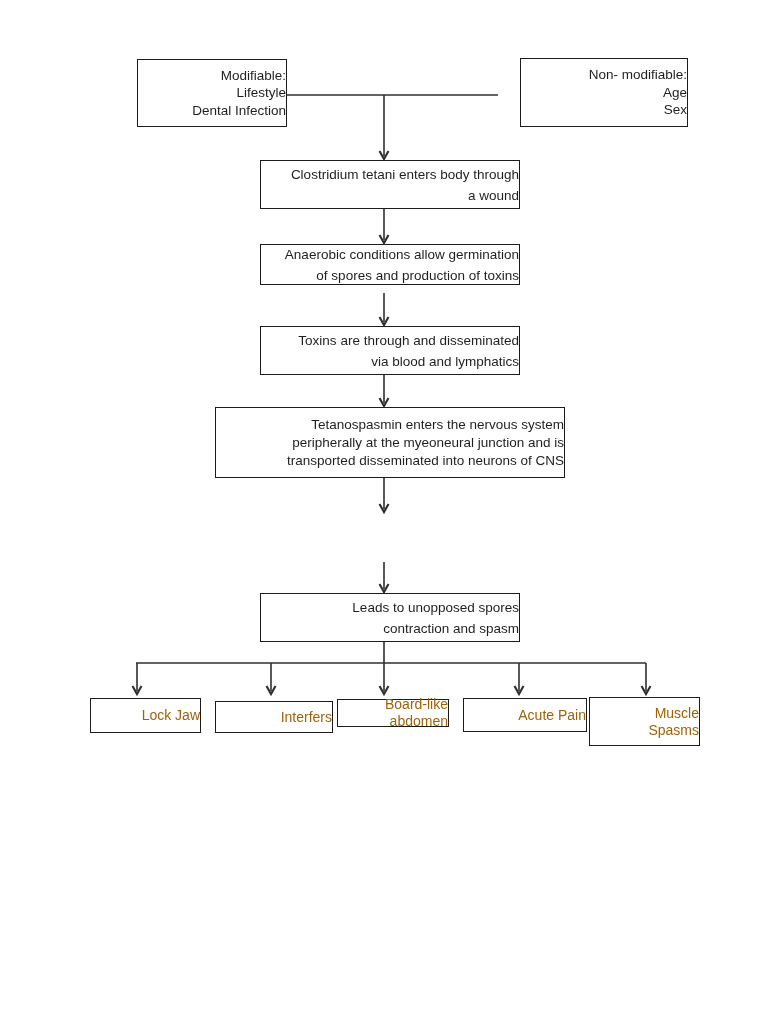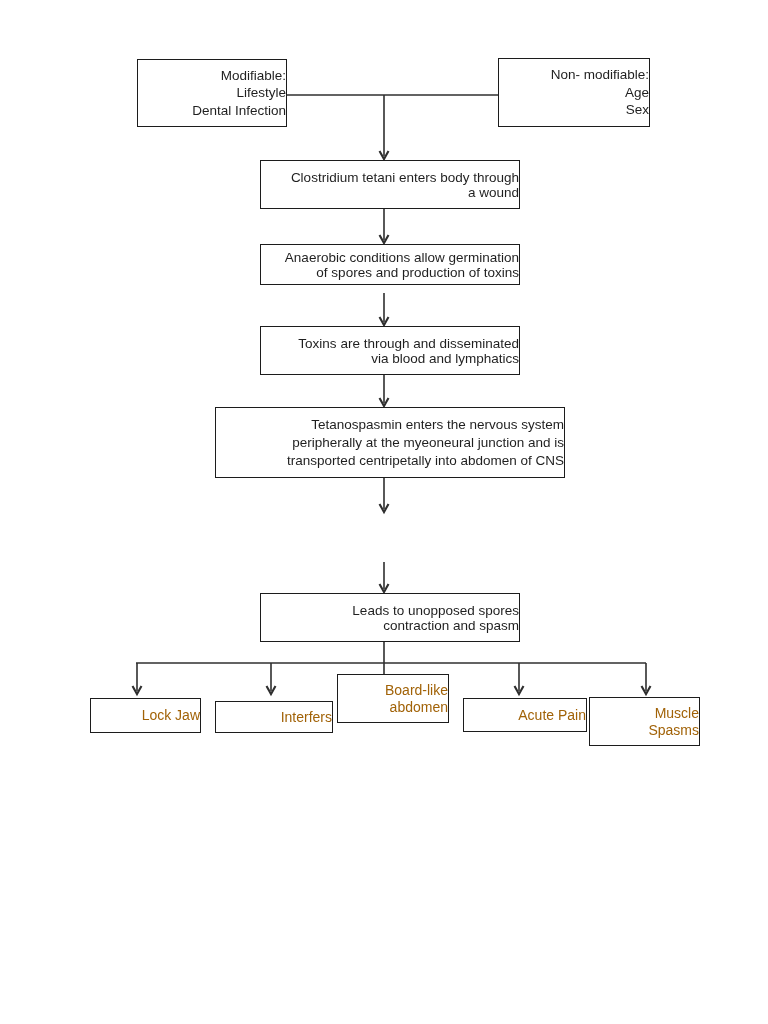--- a/index.html
+++ b/index.html
@@ -17,21 +17,21 @@
     position:absolute;
     border:1.6px solid #1c1c1c;
     background:#ffffff;
     display:flex;align-items:center;justify-content:center;
     text-align:right;
     box-sizing:border-box;
   }
   .lbl{
     white-space:pre-line;
     color:#1f1f1f;
-    font-size:13.5px;line-height:15px;
+    font-size:13.5px;line-height:21px;
     display:block;width:100%;
   }
   .lbl.wide3{line-height:18px;}
   .lbl.risk{line-height:17.5px;}
   .lbl.outcome{
     color:#a16207;
     font-size:14px;line-height:17px;
   }
 </style>
 </head>
@@ -92,21 +92,21 @@
       <path class="head" d="M641.5 686 L646 694 L650.5 686"></path>
     </g>
   </svg>
 
   <div class="fbox" style="left:137px;top:59px;width:150px;height:68px">
     <span class="lbl risk">Modifiable:
 Lifestyle
 Dental Infection</span>
   </div>
 
-  <div class="fbox" style="left:498px;top:58px;width:152px;height:69px">
+  <div class="fbox" style="left:520px;top:58px;width:168px;height:69px">
     <span class="lbl risk">Non- modifiable:
 Age
 Sex</span>
   </div>
 
   <div class="fbox" style="left:260px;top:160px;width:260px;height:49px">
     <span class="lbl">Clostridium tetani enters body through
 a wound</span>
   </div>
 
@@ -116,38 +116,38 @@
   </div>
 
   <div class="fbox" style="left:260px;top:326px;width:260px;height:49px">
     <span class="lbl">Toxins are through and disseminated
 via blood and lymphatics</span>
   </div>
 
   <div class="fbox" style="left:215px;top:407px;width:350px;height:71px">
     <span class="lbl wide3">Tetanospasmin enters the nervous system
 peripherally at the myeoneural junction and is
-transported centripetally into abdomen of CNS</span>
+transported disseminated into neurons of CNS</span>
   </div>
 
 
   <div class="fbox" style="left:260px;top:593px;width:260px;height:49px">
     <span class="lbl">Leads to unopposed spores
 contraction and spasm</span>
   </div>
 
   <div class="fbox" style="left:90px;top:698px;width:111px;height:35px">
     <span class="lbl outcome">Lock Jaw</span>
   </div>
 
   <div class="fbox" style="left:215px;top:701px;width:118px;height:32px">
     <span class="lbl outcome">Interfers</span>
   </div>
 
-  <div class="fbox" style="left:337px;top:674px;width:112px;height:49px">
+  <div class="fbox" style="left:337px;top:699px;width:112px;height:28px">
     <span class="lbl outcome">Board-like
 abdomen</span>
   </div>
 
   <div class="fbox" style="left:463px;top:698px;width:124px;height:34px">
     <span class="lbl outcome">Acute Pain</span>
   </div>
 
   <div class="fbox" style="left:589px;top:697px;width:111px;height:49px">
     <span class="lbl outcome">Muscle

